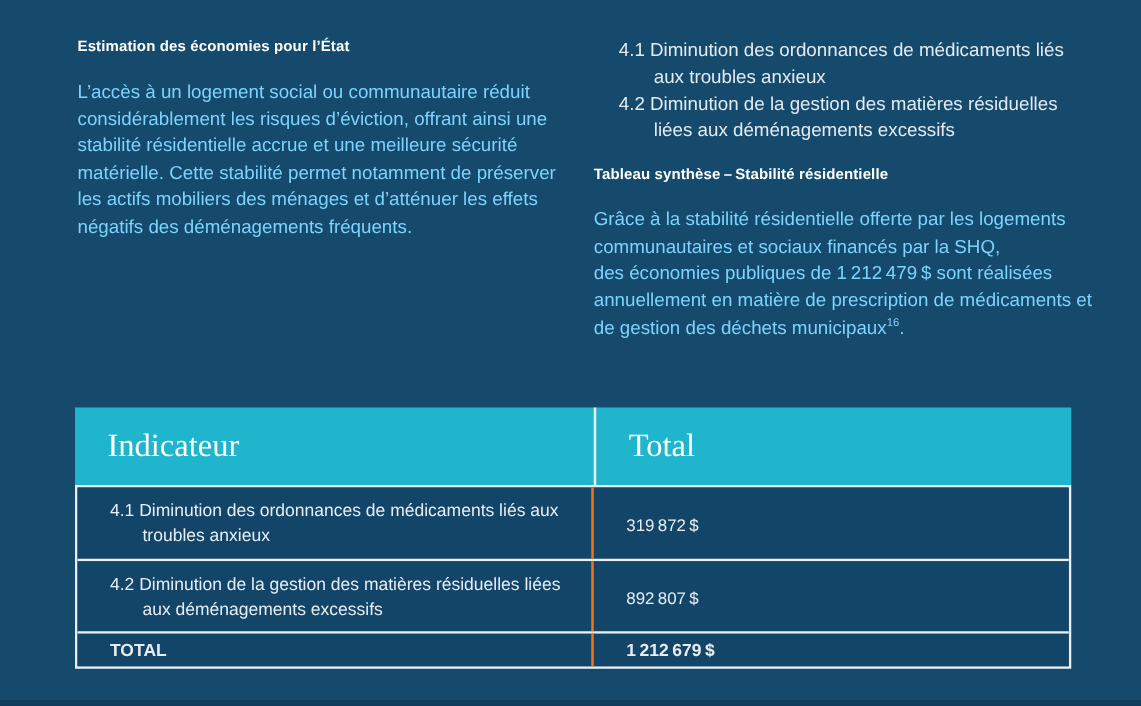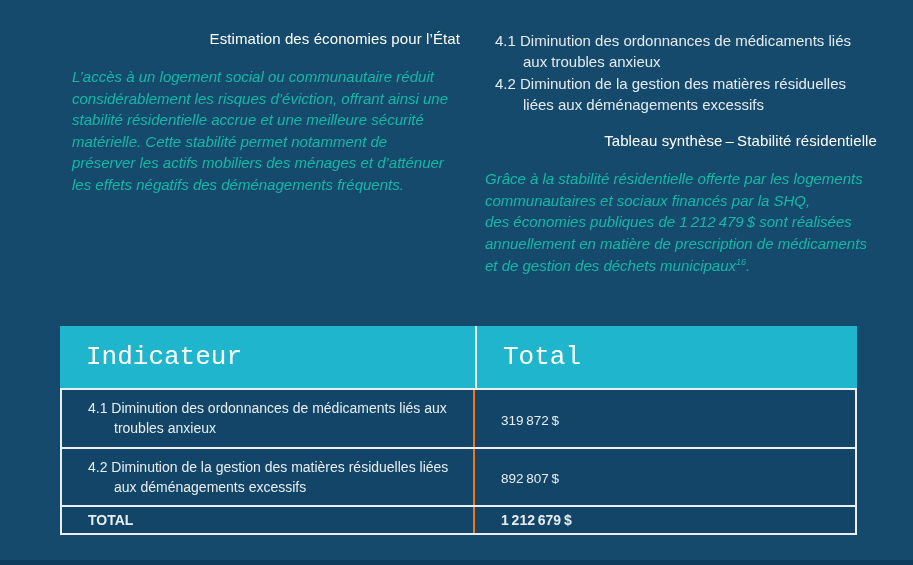--- a/index.html
+++ b/index.html
@@ -7,44 +7,43 @@
     width:913px;height:565px;position:relative;overflow:hidden;
     background:#154a6d;
     font-family:"Liberation Sans","DejaVu Sans",sans-serif;
     color:#e7eef3;
     -webkit-font-smoothing:antialiased;
   }
   .col{position:absolute;top:30px;}
   .col-left{left:62px;width:398px;}
   .col-right{left:475px;width:402px;}
   .doc-heading{
-    font-size:15px;font-weight:normal;color:#ffffff;
-    margin:0 0 19px 0;letter-spacing:.1px;text-align:right;
+    font-size:12px;font-weight:bold;color:#ffffff;
+    margin:0 0 19px 0;letter-spacing:.1px;
   }
   .doc-par{
-    font-size:15px;line-height:1.44;margin:10px;color:#14b8a6;
+    font-size:15px;line-height:1.44;margin:0;color:#7dd3fc;
     white-space:pre-line;
-    font-style:italic;
   }
   .ind-list{
     list-style:none;margin:0 0 17px 0;padding:0 0 0 20px;
     font-size:15px;line-height:1.42;color:#e3ebf1;
   }
   .ind-list li{padding-left:28px;text-indent:-28px;}
   .tbl-heading{margin-top:16px;}
   sup.fn{font-size:9px;vertical-align:super;line-height:0;}
 
   
   .synth-table{position:absolute;left:60px;top:326px;width:797px;}
   .t-head{
     display:flex;background:#1fb6cd;height:62px;align-items:stretch;
   }
   .t-head-cell{
     display:flex;align-items:center;
-    font-family:Liberation Mono, monospace;
+    font-family:Liberation Serif, serif;
     font-size:26px;color:#ffffff;padding-left:26px;box-sizing:border-box;
   }
   .t-head-cell.c1{width:415px;}
   .t-head-cell.c2{flex:1;border-left:2px solid #e9eff2;}
   .t-body{border:2px solid #e9eff2;}
   .t-row{display:flex;border-bottom:2px solid #e9eff2;background:#134568;}
   .t-row:last-child{border-bottom:none;}
   .t-cell{display:flex;align-items:center;box-sizing:border-box;font-size:14px;}
   .t-cell.c1{width:411px;padding:8px 16px 8px 26px;}
   .t-cell.c2{flex:1;border-left:2px solid #f97316;padding:12px 16px 8px 26px;font-size:13.5px;}

